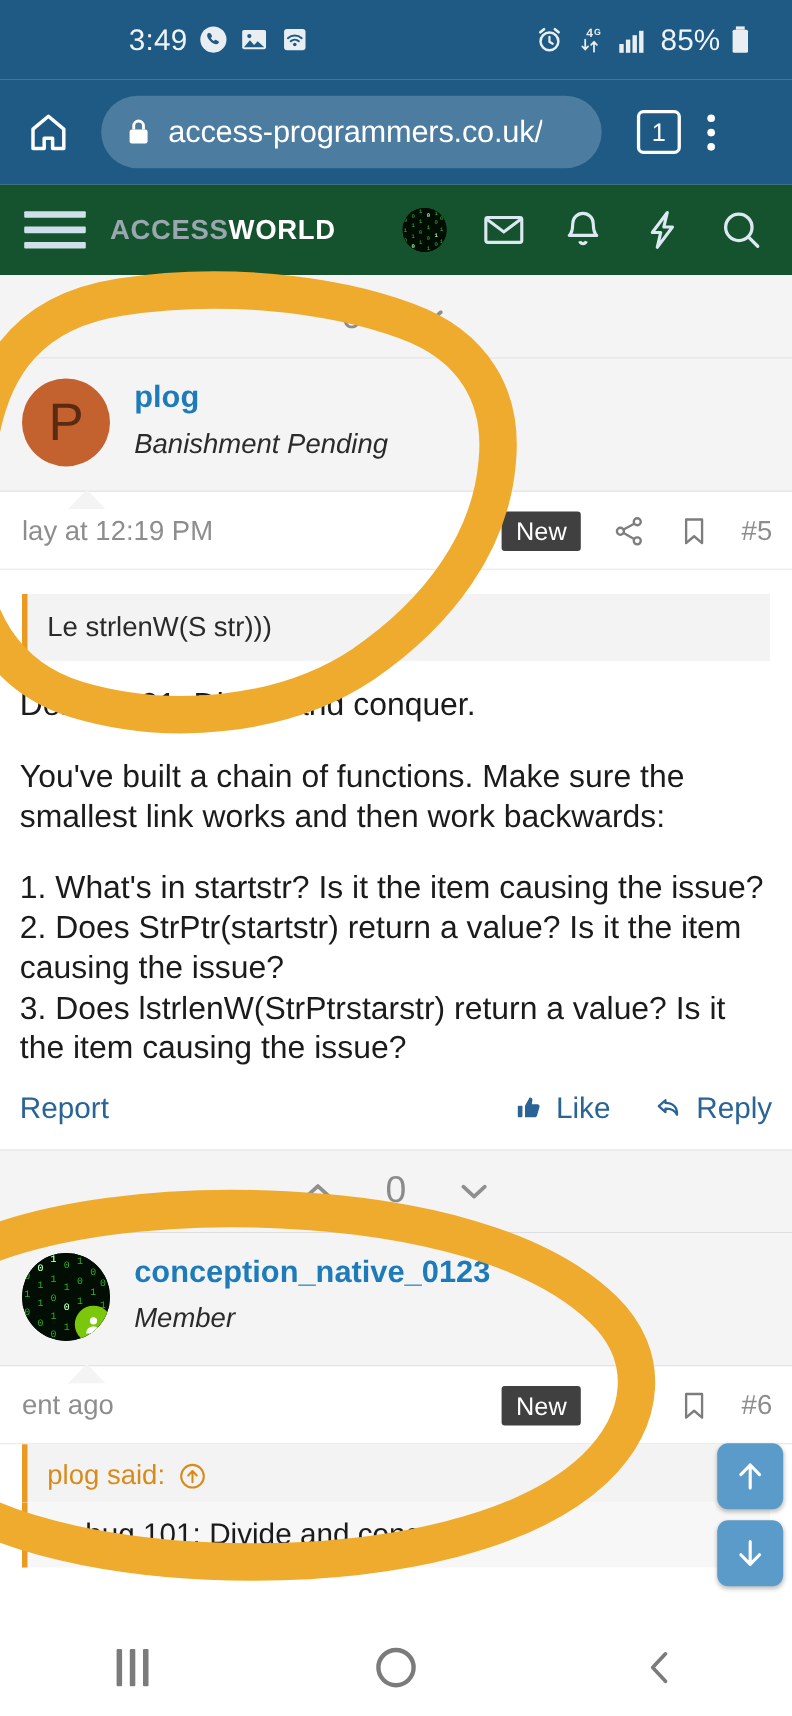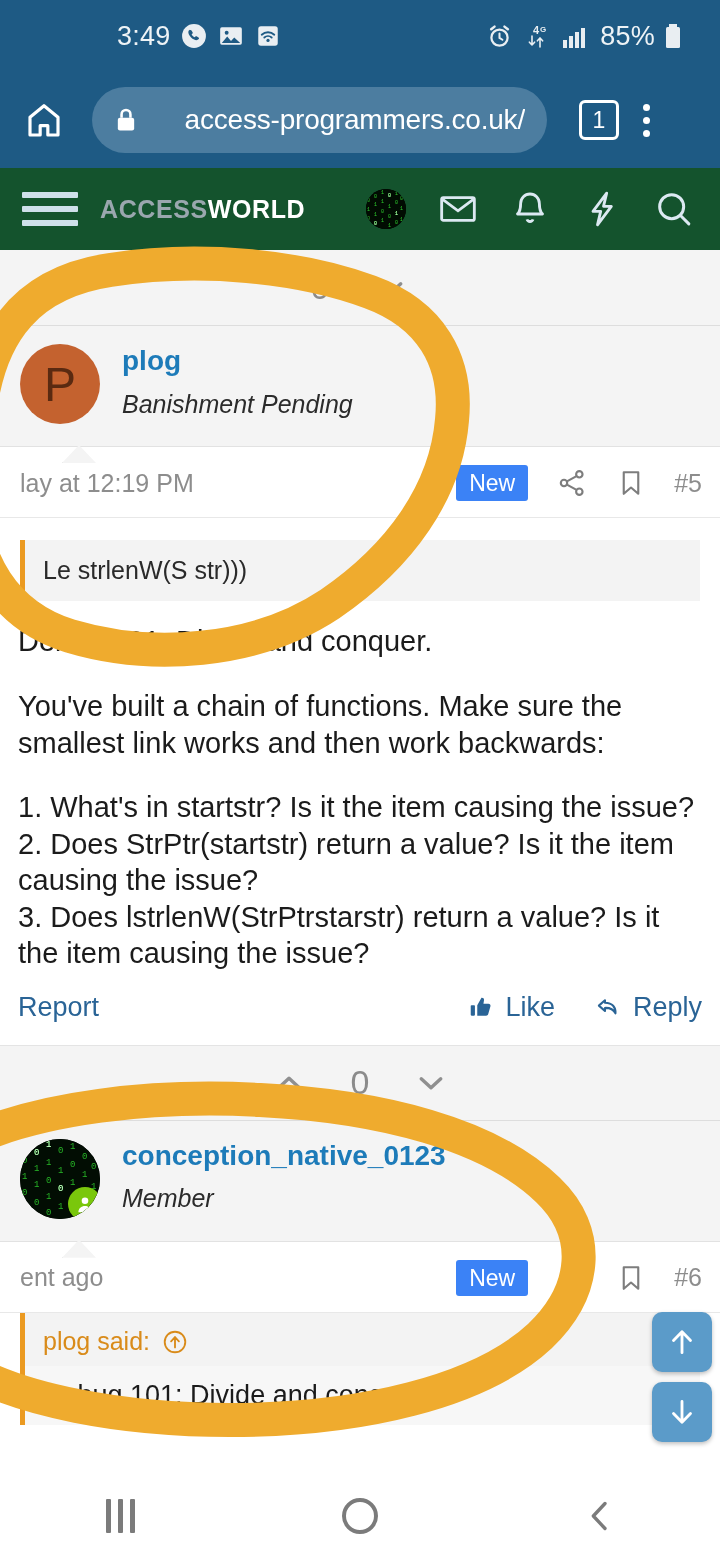--- a/index.html
+++ b/index.html
@@ -30,21 +30,20 @@
     position: absolute; top: 72px; left: 0; width: 720px; height: 96px;
     background: #1e5a84;
     display: flex; align-items: center; padding: 0 18px;
   }
   .home-btn { width: 52px; display:flex; align-items:center; justify-content:center; }
   .urlpill {
     flex: 1; height: 66px; margin: 0 10px 0 22px;
     background: #4c7da0; border-radius: 33px;
     display: flex; align-items: center; padding: 0 22px; gap: 15px;
     max-width: 455px;
-    justify-content: space-between;
   }
   .url-text {
     color: #ffffff; font-size: 28px; white-space: nowrap; overflow: hidden;
     letter-spacing: -0.2px;
   }
   .tabcount {
     width: 40px; height: 40px; border: 3px solid #ffffff; border-radius: 6px;
     color: #fff; font-size: 23px; display:flex; align-items:center; justify-content:center;
     margin-left: 22px; font-weight: 500;
   }
@@ -112,21 +111,21 @@
     border-left:1px solid #e2e2e2;
   }
 
   .metarow {
     display:flex; align-items:center; padding: 18px 18px 16px 20px;
     border-bottom: 1px solid #e8e8e8; background:#fff;
   }
   .metadate { font-size: 25px; color:#8d8d8d; }
   .metaright { margin-left:auto; display:flex; align-items:center; gap: 28px; }
   .badge-new {
-    background:#3b82f6; color:#fff; font-size: 23px; padding: 5px 13px; border-radius:3px;
+    background:#404040; color:#fff; font-size: 23px; padding: 5px 13px; border-radius:3px;
     line-height:1.15;
   }
   .postnum { font-size:25px; color:#8d8d8d; }
 
   .quote {
     margin: 22px 20px 0 20px; background:#f3f3f3; border-left: 5px solid #eb9a21;
     padding: 16px 18px; font-size: 25px; color:#2a2a2a; overflow:hidden; white-space:nowrap;
   }
   .quote-head {
     margin: 0 20px 0 20px; background:#f3f3f3; border-left: 5px solid #eb9a21;

